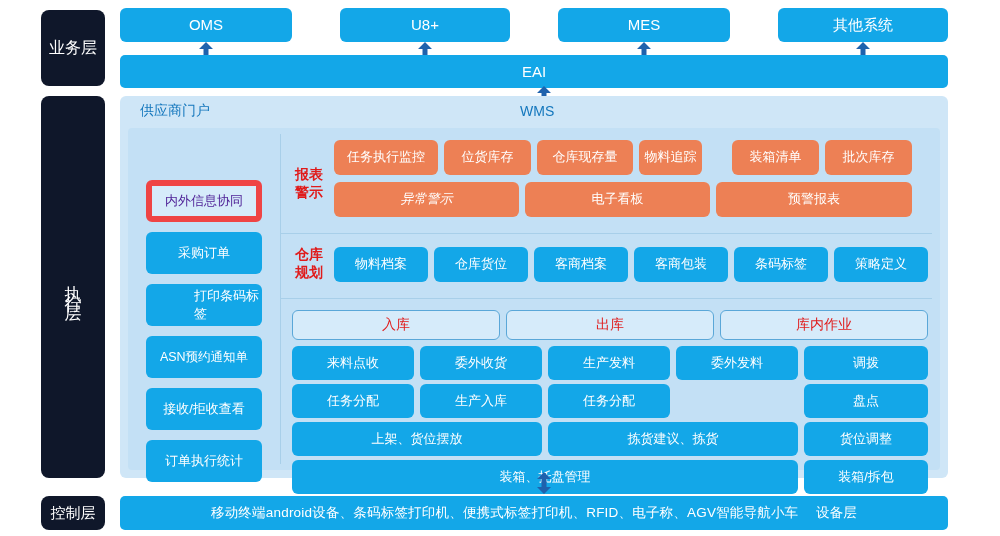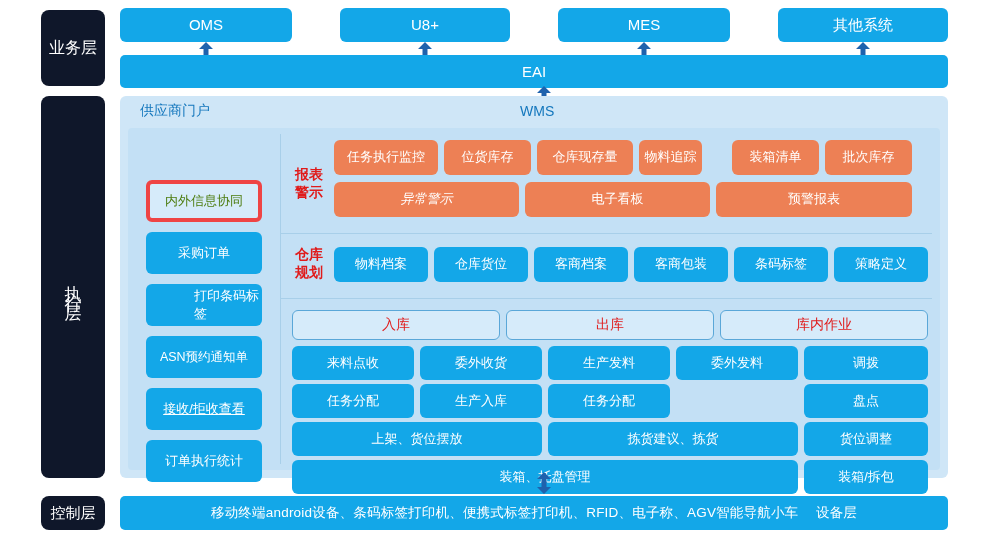--- a/index.html
+++ b/index.html
@@ -84,22 +84,22 @@
   }
 
   
   .lcol-btn {
     position: absolute; left: 18px; width: 116px; height: 42px;
     border-radius: 6px;
     display:flex; align-items:center; justify-content:center;
     font-size: 13px; color: #fff; background: #13a7e8;
   }
   .lcol-btn.ghost {
-    background: #d6ebfa; color: #4d7c0f;
-    border: 4px solid #ef4444;
+    background: #d6ebfa; color: #4c1d95;
+    border: 6px solid #ef4444;
     align-items: center;
   }
 
   
   .side-label {
     position: absolute;
     color: #e01b1b; font-size: 14px; font-weight: bold;
     text-align: center; line-height: 1.25;
     width: 34px;
   }
@@ -200,21 +200,21 @@
       </div>
       <div class="lcol-btn" style="top:104px;">
         <span>采购订单</span>
       </div>
       <div class="lcol-btn" style="top:156px;padding-left:48px;">
         <span>打印条码标签</span>
       </div>
       <div class="lcol-btn" style="top:208px;">
         <span style="font-size:12.5px;">ASN预约通知单</span>
       </div>
-      <div class="lcol-btn" style="top:260px;text-decoration:underline;">
+      <div class="lcol-btn" style="top:260px;">
         <span>接收/拒收查看</span>
       </div>
       <div class="lcol-btn" style="top:312px;">
         <span>订单执行统计</span>
       </div>
 
       <div class="side-label" style="left:164px; top:38px;">
         <div>报表</div>
         <div>警示</div>
       </div>

